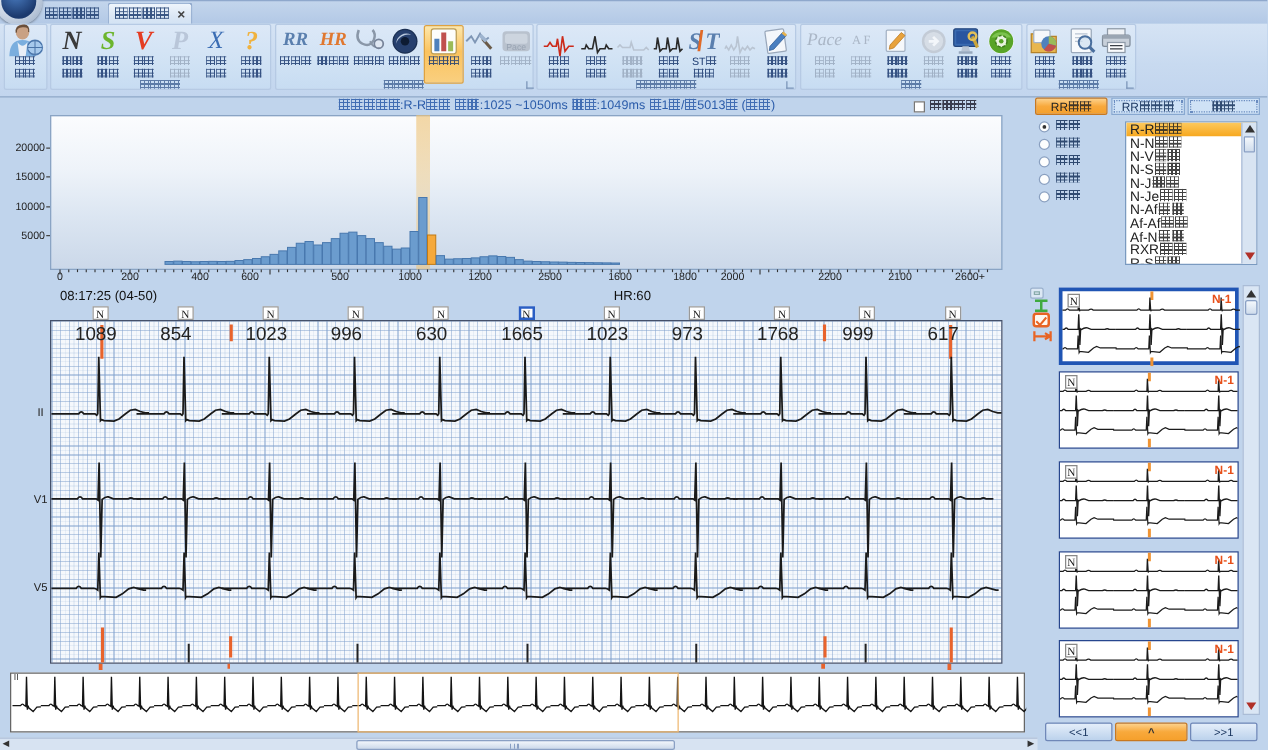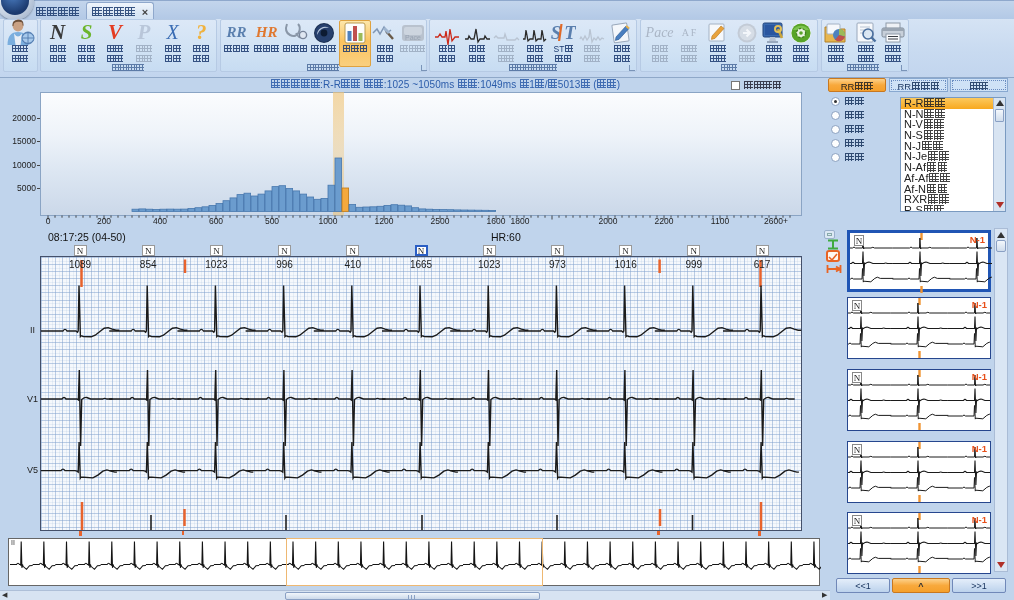--- a/index.html
+++ b/index.html
@@ -24,21 +24,21 @@
 #hplot{position:absolute;left:40px;top:92px;width:762px;height:123.5px;border:1px solid #8aa4c4;background:linear-gradient(#fbfcfe,#eef3f9 35%,#dce6f2 65%,#cbd8e9)}
 .hxl{position:absolute;top:215.5px;width:40px;text-align:center;font-size:8.5px;color:#222}
 .hyl{position:absolute;left:0px;width:36px;text-align:right;font-size:8.5px;color:#222}
 #cbx{position:absolute;left:731px;top:81px;width:9px;height:9px;background:#fff;border:1px solid #777}
 #cbl{position:absolute;left:744px;top:80px;font-size:9.5px;color:#223;white-space:nowrap}
 
 #tlab{position:absolute;left:48px;top:231px;font-size:10.5px;color:#111}
 #hrlab{position:absolute;left:491px;top:231px;font-size:10.5px;color:#111}
 .nb{position:absolute;top:245px;width:13px;height:11px;background:#fff;border:1px solid #999;font-size:9px;text-align:center;line-height:10px;color:#222;font-family:"Liberation Serif";z-index:3}
 .nb.sel{border:2px solid #2a5ec4;line-height:8px}
-.rr{position:absolute;top:258.5px;width:40px;text-align:center;font-size:10px;color:#222;z-index:3}
+.rr{position:absolute;top:258.5px;width:40px;font-size:15px;color:#222;z-index:3}
 #ecg{position:absolute;left:40px;top:256px;width:762px;height:275px;border:1px solid #44506a;background-color:#f5f8fc;background-image:repeating-linear-gradient(to right,rgba(128,160,205,.44) 0 1px,transparent 1px 7.1px),repeating-linear-gradient(to bottom,rgba(128,160,205,.44) 0 1px,transparent 1px 7.1px),repeating-linear-gradient(to right,rgba(150,180,215,.16) 0 1px,transparent 1px 3.55px),repeating-linear-gradient(to bottom,rgba(150,180,215,.16) 0 1px,transparent 1px 3.55px)}
 .w{fill:none;stroke:#1a1a1a;stroke-width:1.4}
 .lead{position:absolute;left:26px;width:13px;text-align:center;font-size:9px;color:#222}
 
 #strip{position:absolute;left:8px;top:538px;width:812px;height:48px;background:#fff;border:1px solid #666}
 #srect{position:absolute;left:277px;top:-1px;width:257px;height:48px;border:1px solid #eeb872}
 #slab{position:absolute;left:2px;top:0px;font-size:7px;color:#333}
 
 #hsb{position:absolute;left:0;top:590px;width:830px;height:10px;background:#d7e3f2;border-top:1px solid #aebfd8}
 #hsb .th{position:absolute;left:285px;top:1px;width:255px;height:8px;background:linear-gradient(#f2f6fb,#ccd9ea);border:1px solid #8aa0c4;border-radius:2px}
@@ -526,30 +526,30 @@
       <linearGradient id="band" x1="0" y1="0" x2="0" y2="1">
         <stop offset="0" stop-color="#eec377" stop-opacity=".65"></stop>
         <stop offset=".5" stop-color="#f0cd8d" stop-opacity=".5"></stop>
         <stop offset="1" stop-color="#ecc57e" stop-opacity=".62"></stop>
       </linearGradient>
     </defs>
 </svg>
 <div class="hxl" style="left:28px">0</div>
 <div class="hxl" style="left:84px">200</div>
 <div class="hxl" style="left:140px">400</div>
-<div class="hxl" style="left:196px">600</div>
+<div class="hxl" style="left:180px">600</div>
 <div class="hxl" style="left:252px">500</div>
 <div class="hxl" style="left:308px">1000</div>
 <div class="hxl" style="left:364px">1200</div>
 <div class="hxl" style="left:420px">2500</div>
 <div class="hxl" style="left:476px">1600</div>
-<div class="hxl" style="left:500px">1800</div>
-<div class="hxl" style="left:588px">2000</div>
+<div class="hxl" style="left:528px">1800</div>
+<div class="hxl" style="left:566px">2000</div>
 <div class="hxl" style="left:644px">2200</div>
-<div class="hxl" style="left:700px">1100</div>
+<div class="hxl" style="left:700px">2100</div>
 <div class="hxl" style="left:756px">2600+</div>
 <div class="hyl" style="top:112.6px">20000</div>
 <div style="position:absolute;left:37px;top:117.6px;width:3px;height:1px;background:#444"></div>
 <div class="hyl" style="top:136.1px">15000</div>
 <div style="position:absolute;left:37px;top:141.1px;width:3px;height:1px;background:#444"></div>
 <div class="hyl" style="top:159.6px">10000</div>
 <div style="position:absolute;left:37px;top:164.6px;width:3px;height:1px;background:#444"></div>
 <div class="hyl" style="top:183.0px">5000</div>
 <div style="position:absolute;left:37px;top:188.0px;width:3px;height:1px;background:#444"></div>
 
@@ -557,29 +557,29 @@
 <div id="hrlab">HR:60</div>
 <div class="nb" style="left:73.5px">N</div>
 <div class="rr" style="left:60.0px">1089</div>
 <div class="nb" style="left:141.7px">N</div>
 <div class="rr" style="left:128.2px">854</div>
 <div class="nb" style="left:209.9px">N</div>
 <div class="rr" style="left:196.4px">1023</div>
 <div class="nb" style="left:278.1px">N</div>
 <div class="rr" style="left:264.6px">996</div>
 <div class="nb" style="left:346.3px">N</div>
-<div class="rr" style="left:332.8px">410</div>
+<div class="rr" style="left:332.8px">630</div>
 <div class="nb sel" style="left:414.5px">N</div>
 <div class="rr" style="left:401.0px">1665</div>
 <div class="nb" style="left:482.7px">N</div>
 <div class="rr" style="left:469.2px">1023</div>
 <div class="nb" style="left:550.9px">N</div>
 <div class="rr" style="left:537.4px">973</div>
 <div class="nb" style="left:619.1px">N</div>
-<div class="rr" style="left:605.6px">1016</div>
+<div class="rr" style="left:605.6px">1768</div>
 <div class="nb" style="left:687.3px">N</div>
 <div class="rr" style="left:673.8px">999</div>
 <div class="nb" style="left:755.5px">N</div>
 <div class="rr" style="left:742.0px">617</div>
 <div id="ecg">
     <svg width="762" height="275" viewBox="0 0 762 275" style="position:absolute;left:0;top:0">
 <line x1="40.5" y1="3" x2="40.5" y2="30" stroke="#e8632c" stroke-width="2.5"></line>
       <line x1="144" y1="2.5" x2="144" y2="16" stroke="#e8632c" stroke-width="2.5"></line>
       <line x1="618.6" y1="2.5" x2="618.6" y2="16" stroke="#e8632c" stroke-width="2.5"></line>
       <line x1="719.5" y1="3" x2="719.5" y2="30" stroke="#e8632c" stroke-width="2.5"></line>

